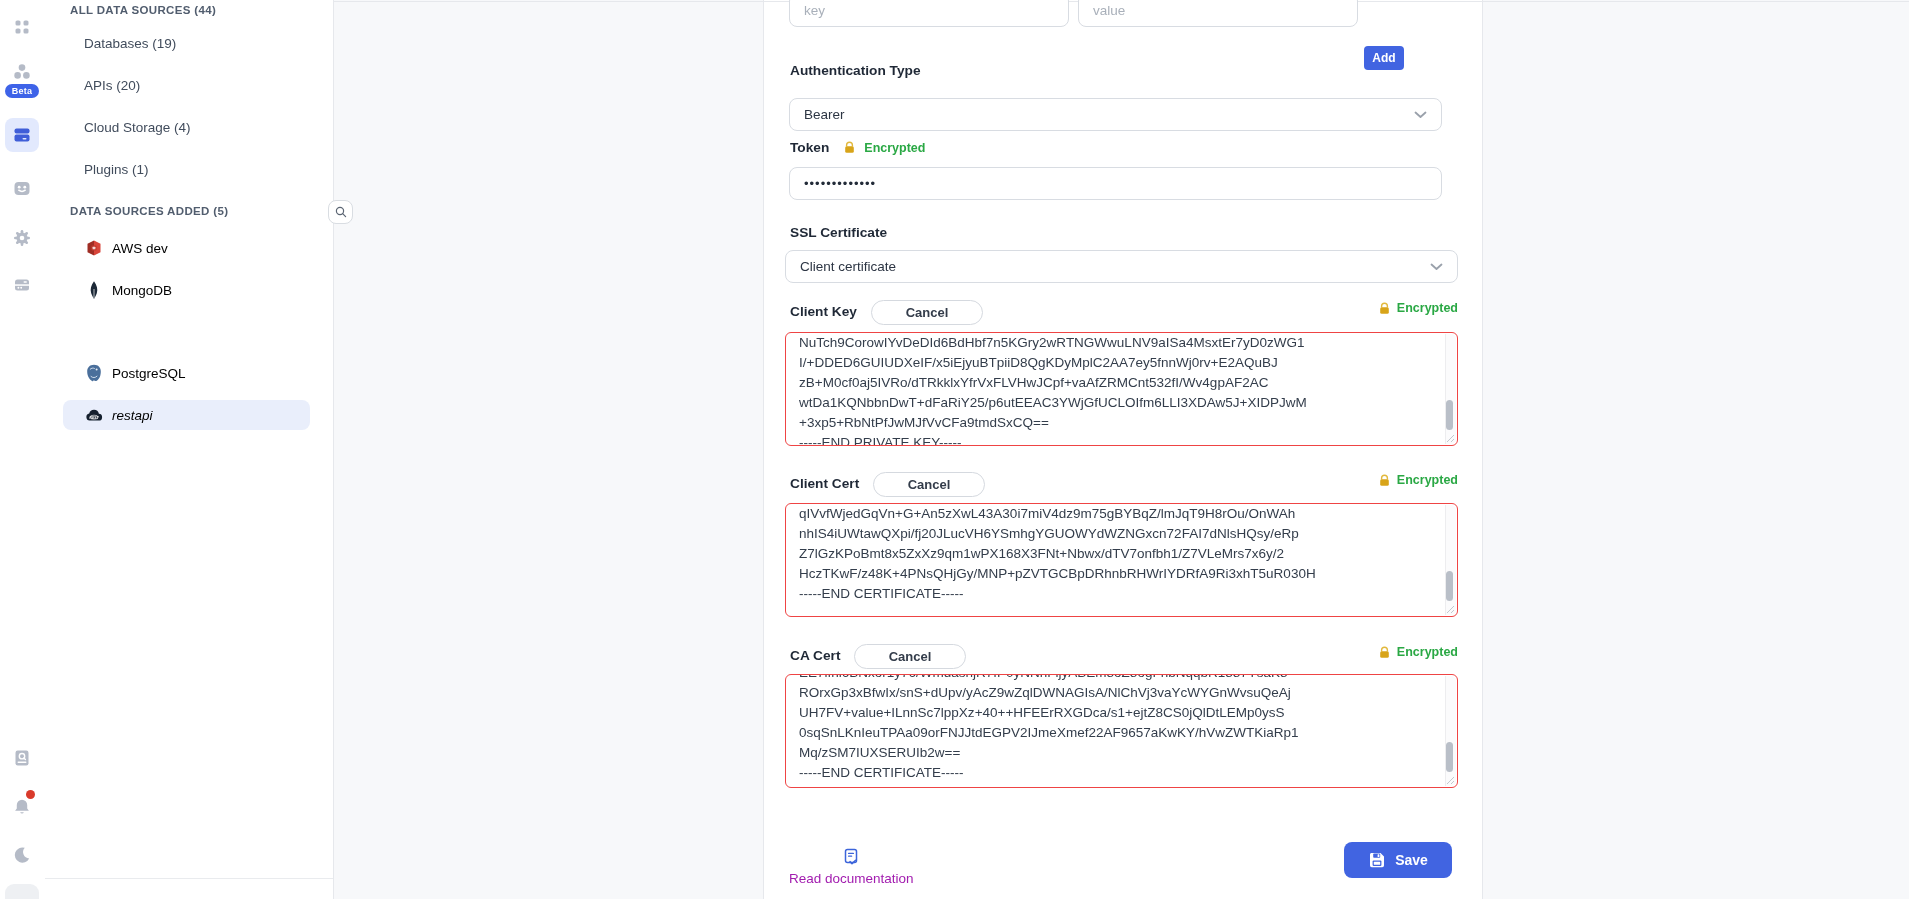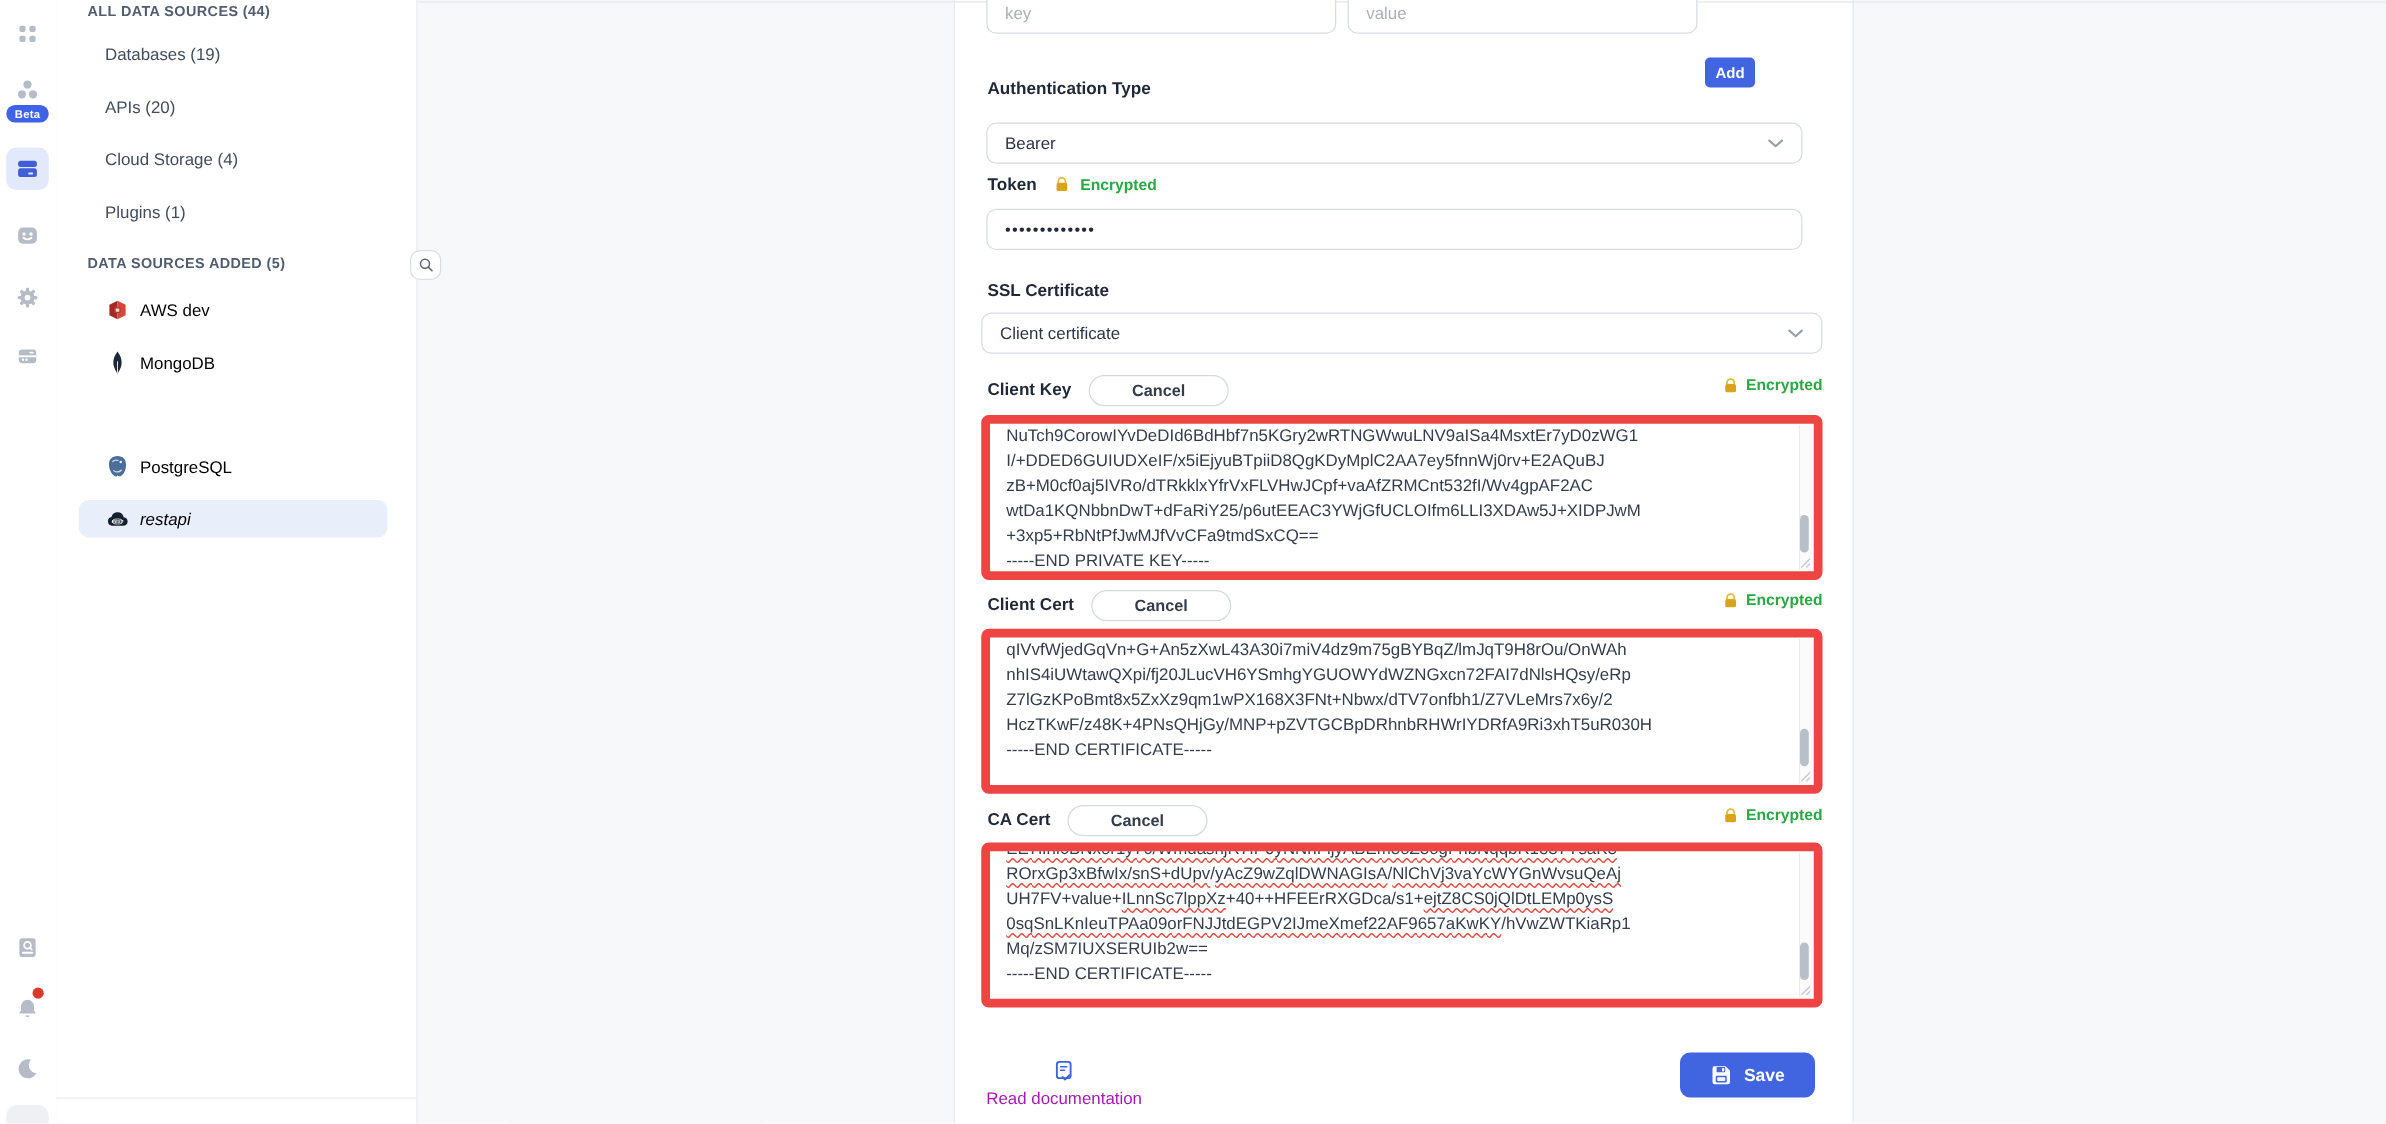--- a/index.html
+++ b/index.html
@@ -52,26 +52,26 @@
   .form-label { position:absolute; font-size:13.7px; font-weight:700; color:#1f2836; z-index:2; }
   .addbtn { position:absolute; left:1364px; top:2px; width:40px; height:24px; border-radius:4px;
     background:#4164e1; color:#fff; font-size:12px; font-weight:700; border:none; cursor:pointer;
     display:flex; align-items:center; justify-content:center; z-index:2;margin-top:44px; }
   .enc { position:absolute; display:flex; align-items:center; gap:6px; z-index:2; }
   .enc .enc-txt { color:#2aa844; font-size:12.5px; font-weight:700; }
   .cancelbtn { position:absolute; width:112px; height:25px; border-radius:13px; background:#fff;
     border:1px solid #d5d9df; color:#333c4a; font-size:13px; font-weight:700; cursor:pointer;
     display:flex; align-items:center; justify-content:center; z-index:2; }
 
-  .certbox { position:absolute; left:785px; width:673px; height:132px; background:#fff;
-    border:7px solid #ef4444; border-radius:6px; overflow:hidden; z-index:2; }
+  .certbox { position:absolute; left:785px; width:673px; height:114px; background:#fff;
+    border:1px solid #ef4444; border-radius:6px; overflow:hidden; z-index:2; }
   .cert-scroll { position:absolute; left:0; top:0; right:13px; bottom:0; overflow:hidden;
     padding:3px 0 0 13px; }
   .cert-line { font-size:13.5px; line-height:20px; color:#333d4b; white-space:nowrap; }
-  .cert-line .sq { text-decoration:underline; text-decoration-style:wavy;
+  .cert-line .sq { text-decoration-style:wavy;
     text-decoration-color:#e3483f; text-decoration-thickness:1px; text-underline-offset:3px;text-align:right; }
   .cert-sb { position:absolute; right:1px; top:1px; bottom:1px; width:11px; background:#fbfbfc;
     border-left:1px solid #ededef; border-radius:0 5px 5px 0; }
   .cert-thumb { position:absolute; right:3px; bottom:14px; width:7px; height:30px; border-radius:4px;
     background:#b9bfc8; cursor:grab; }
   .resize-grip { position:absolute; right:2px; bottom:2px; width:10px; height:10px; }
 
   .doc-link { position:absolute; left:789px; top:848px; display:flex; align-items:center; gap:6px;
     color:#a21caf; font-size:13.5px; cursor:pointer; z-index:2;flex-direction:column; }
   .savebtn { position:absolute; left:1344px; top:842px; width:108px; height:36px; border-radius:8px;

